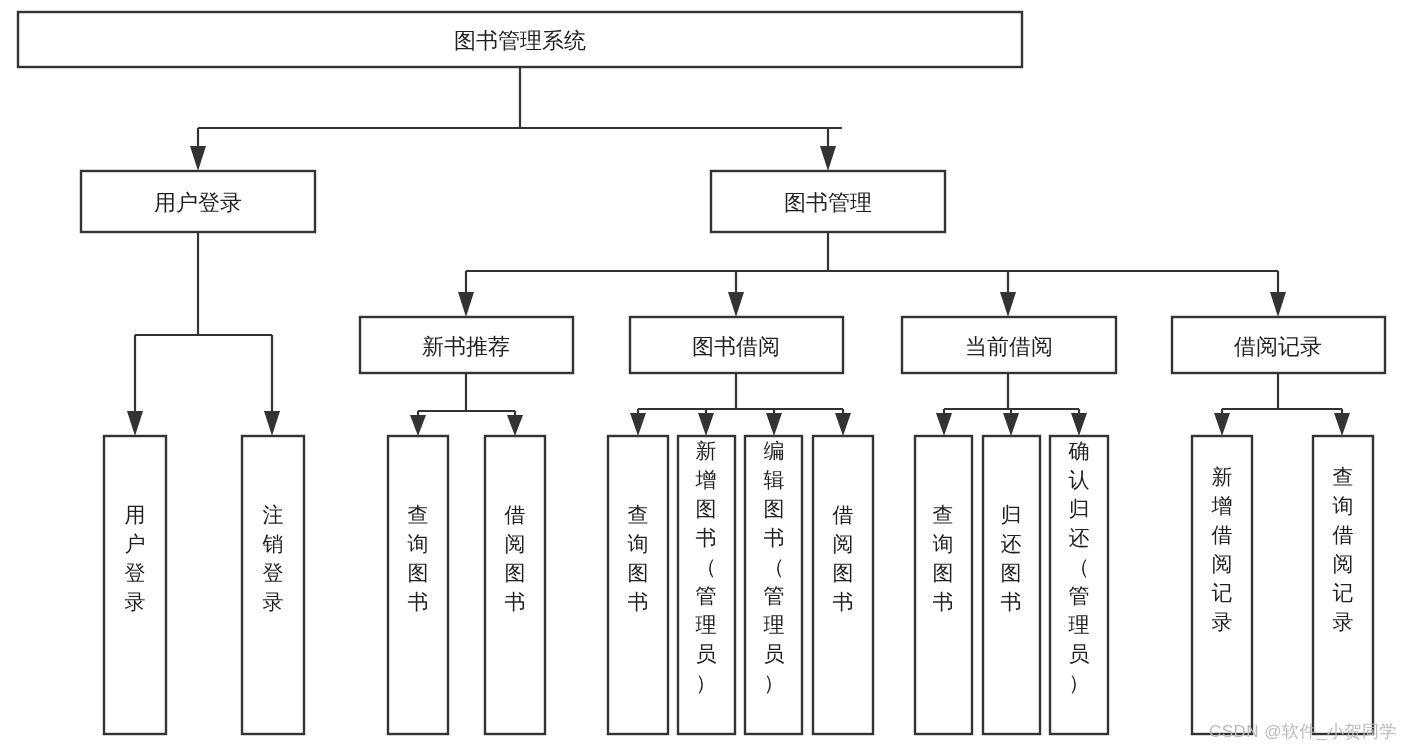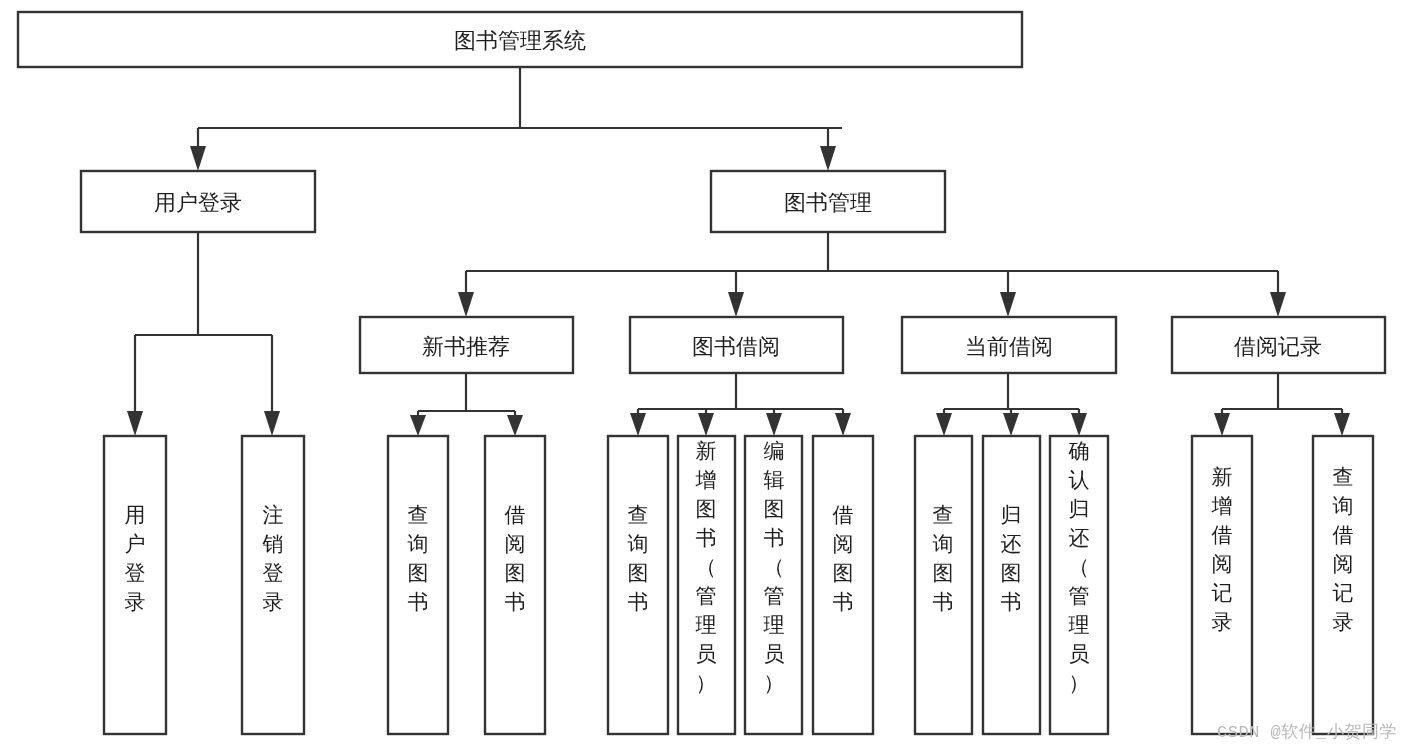--- a/index.html
+++ b/index.html
@@ -52,21 +52,21 @@
     fill: none;
   }
   .edge-arrow {
     fill: #333333;
     stroke: none;
   }
   .watermark-text {
     position: absolute;
     right: 8px;
     bottom: 4px;
-    font-family: Liberation Mono, monospace;
+    font-family: Liberation Sans, sans-serif;
     font-size: 17px;
     color: #b9b9b9;
     white-space: nowrap;
     letter-spacing: 0.5px;
   }
 </style>
 </head>
 <body>
 
 <div id="diagram-root">

